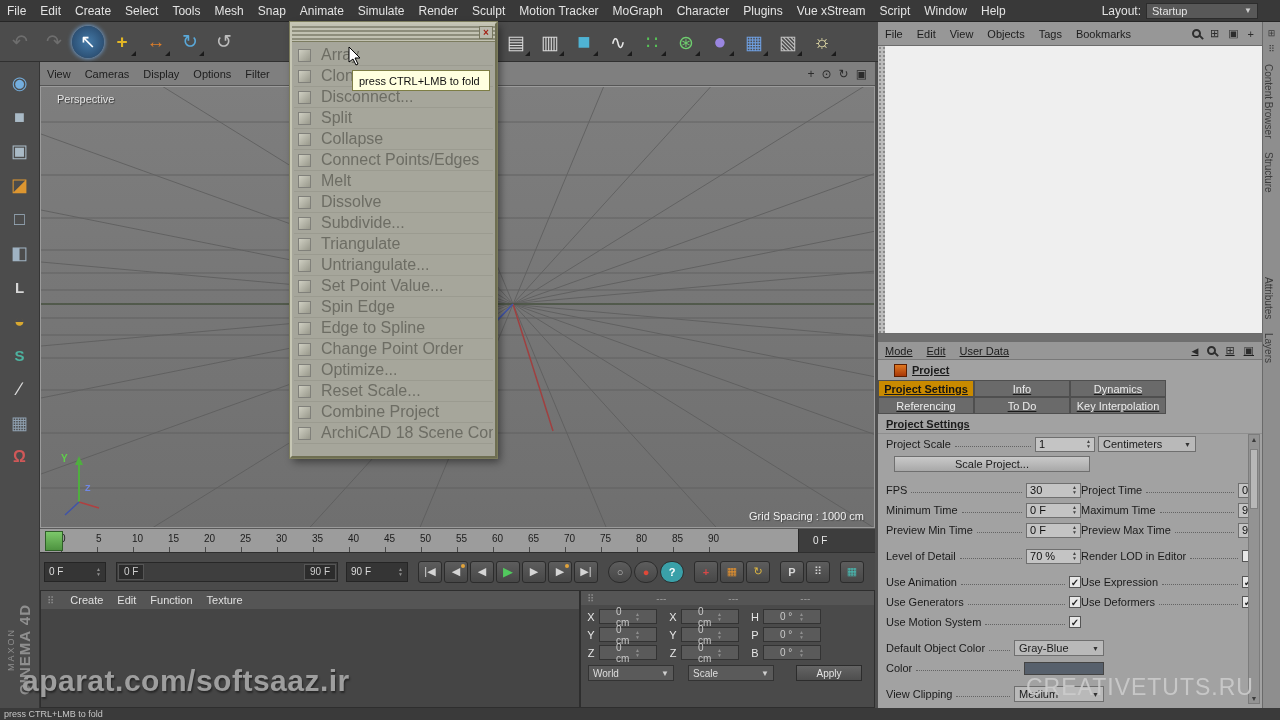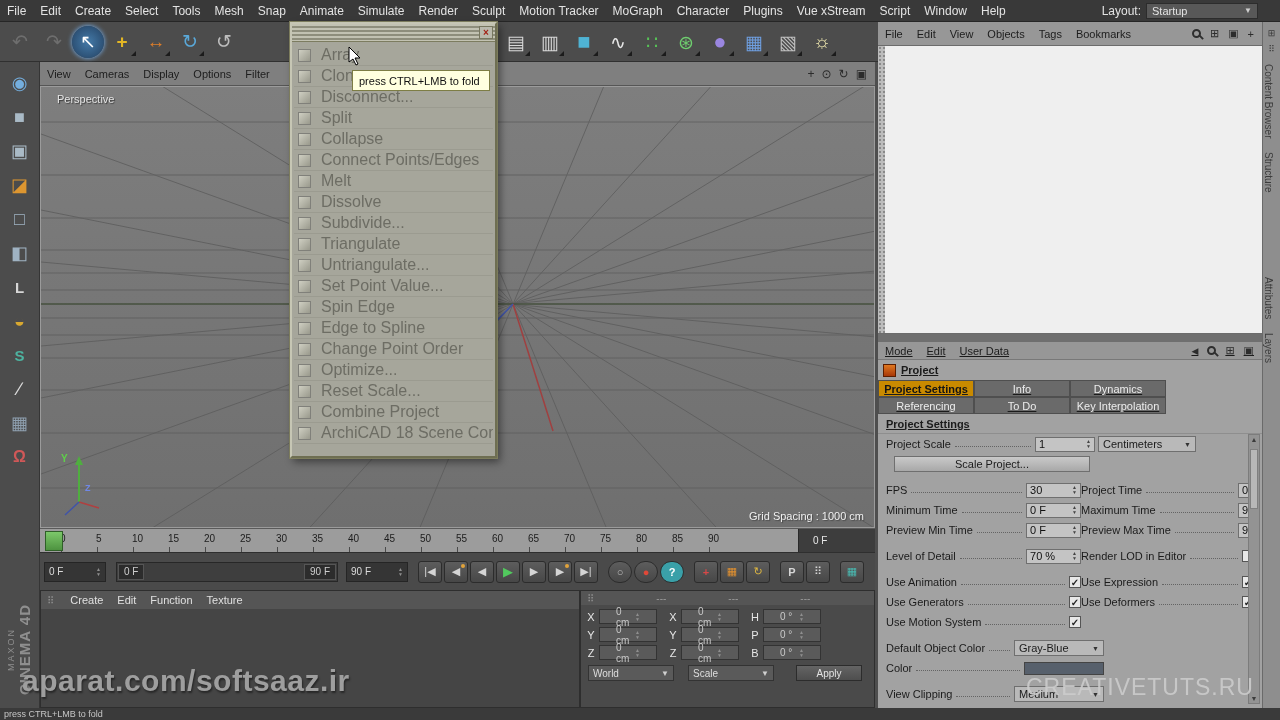--- a/index.html
+++ b/index.html
@@ -111,21 +111,21 @@
   .mag { width:9px; height:9px; border:2px solid #2e2e2e; border-radius:50%; position:relative; display:inline-block; }
   .mag::after { content:""; position:absolute; width:6px; height:2px; background:#2e2e2e;
                 transform:rotate(45deg); right:-5px; bottom:-2px; }
   .om-body { height:288px; background:#efefef; border-bottom:1px solid #6c6c6c; position:relative; }
   .tear { position:absolute; left:0; top:0; width:7px; height:100%; background:#bcbcbc;
           background-image:radial-gradient(#8a8a8a 28%,transparent 32%); background-size:4px 4px; }
   .panel-gap { height:8px; background:#6f6f6f; }
 
   .attr { position:relative; height:366px; background:#a2a2a2; font-size:11px; color:#1b1b1b; overflow:hidden;text-decoration:underline; }
   .attr-bar { height:18px; background:#979797; border-bottom:1px solid #787878; display:flex; align-items:center; }
-  .proj-row { height:20px; display:flex; align-items:center; gap:5px; padding-left:5px; font-weight:bold; }
+  .proj-row { height:20px; display:flex; align-items:center; gap:5px; padding-left:16px; font-weight:bold; }
   .proj-icon { width:13px; height:13px; background:linear-gradient(#e07820,#a83808); border:1px solid #5c1e00; }
   .tabs-row { display:flex; }
   .tab { width:96px; height:17px; background:#6a6a6a; border:1px solid #4f4f4f; color:#ececec;
          display:flex; align-items:center; justify-content:center; font-size:11px; white-space:nowrap; overflow:hidden; }
   .tabs-row1 .tab:first-of-type { background:#c98a00; color:#141414; font-weight:bold; }
   .attr-section { height:20px; display:flex; align-items:center; padding-left:8px; font-weight:bold;
                   border-bottom:1px solid #8e8e8e; }
   .rows { position:absolute; left:8px; right:8px; top:92px; }
   .arow { display:flex; align-items:center; height:20px; overflow:hidden; }
   .acell { display:flex; align-items:center; min-width:0; overflow:hidden; }

